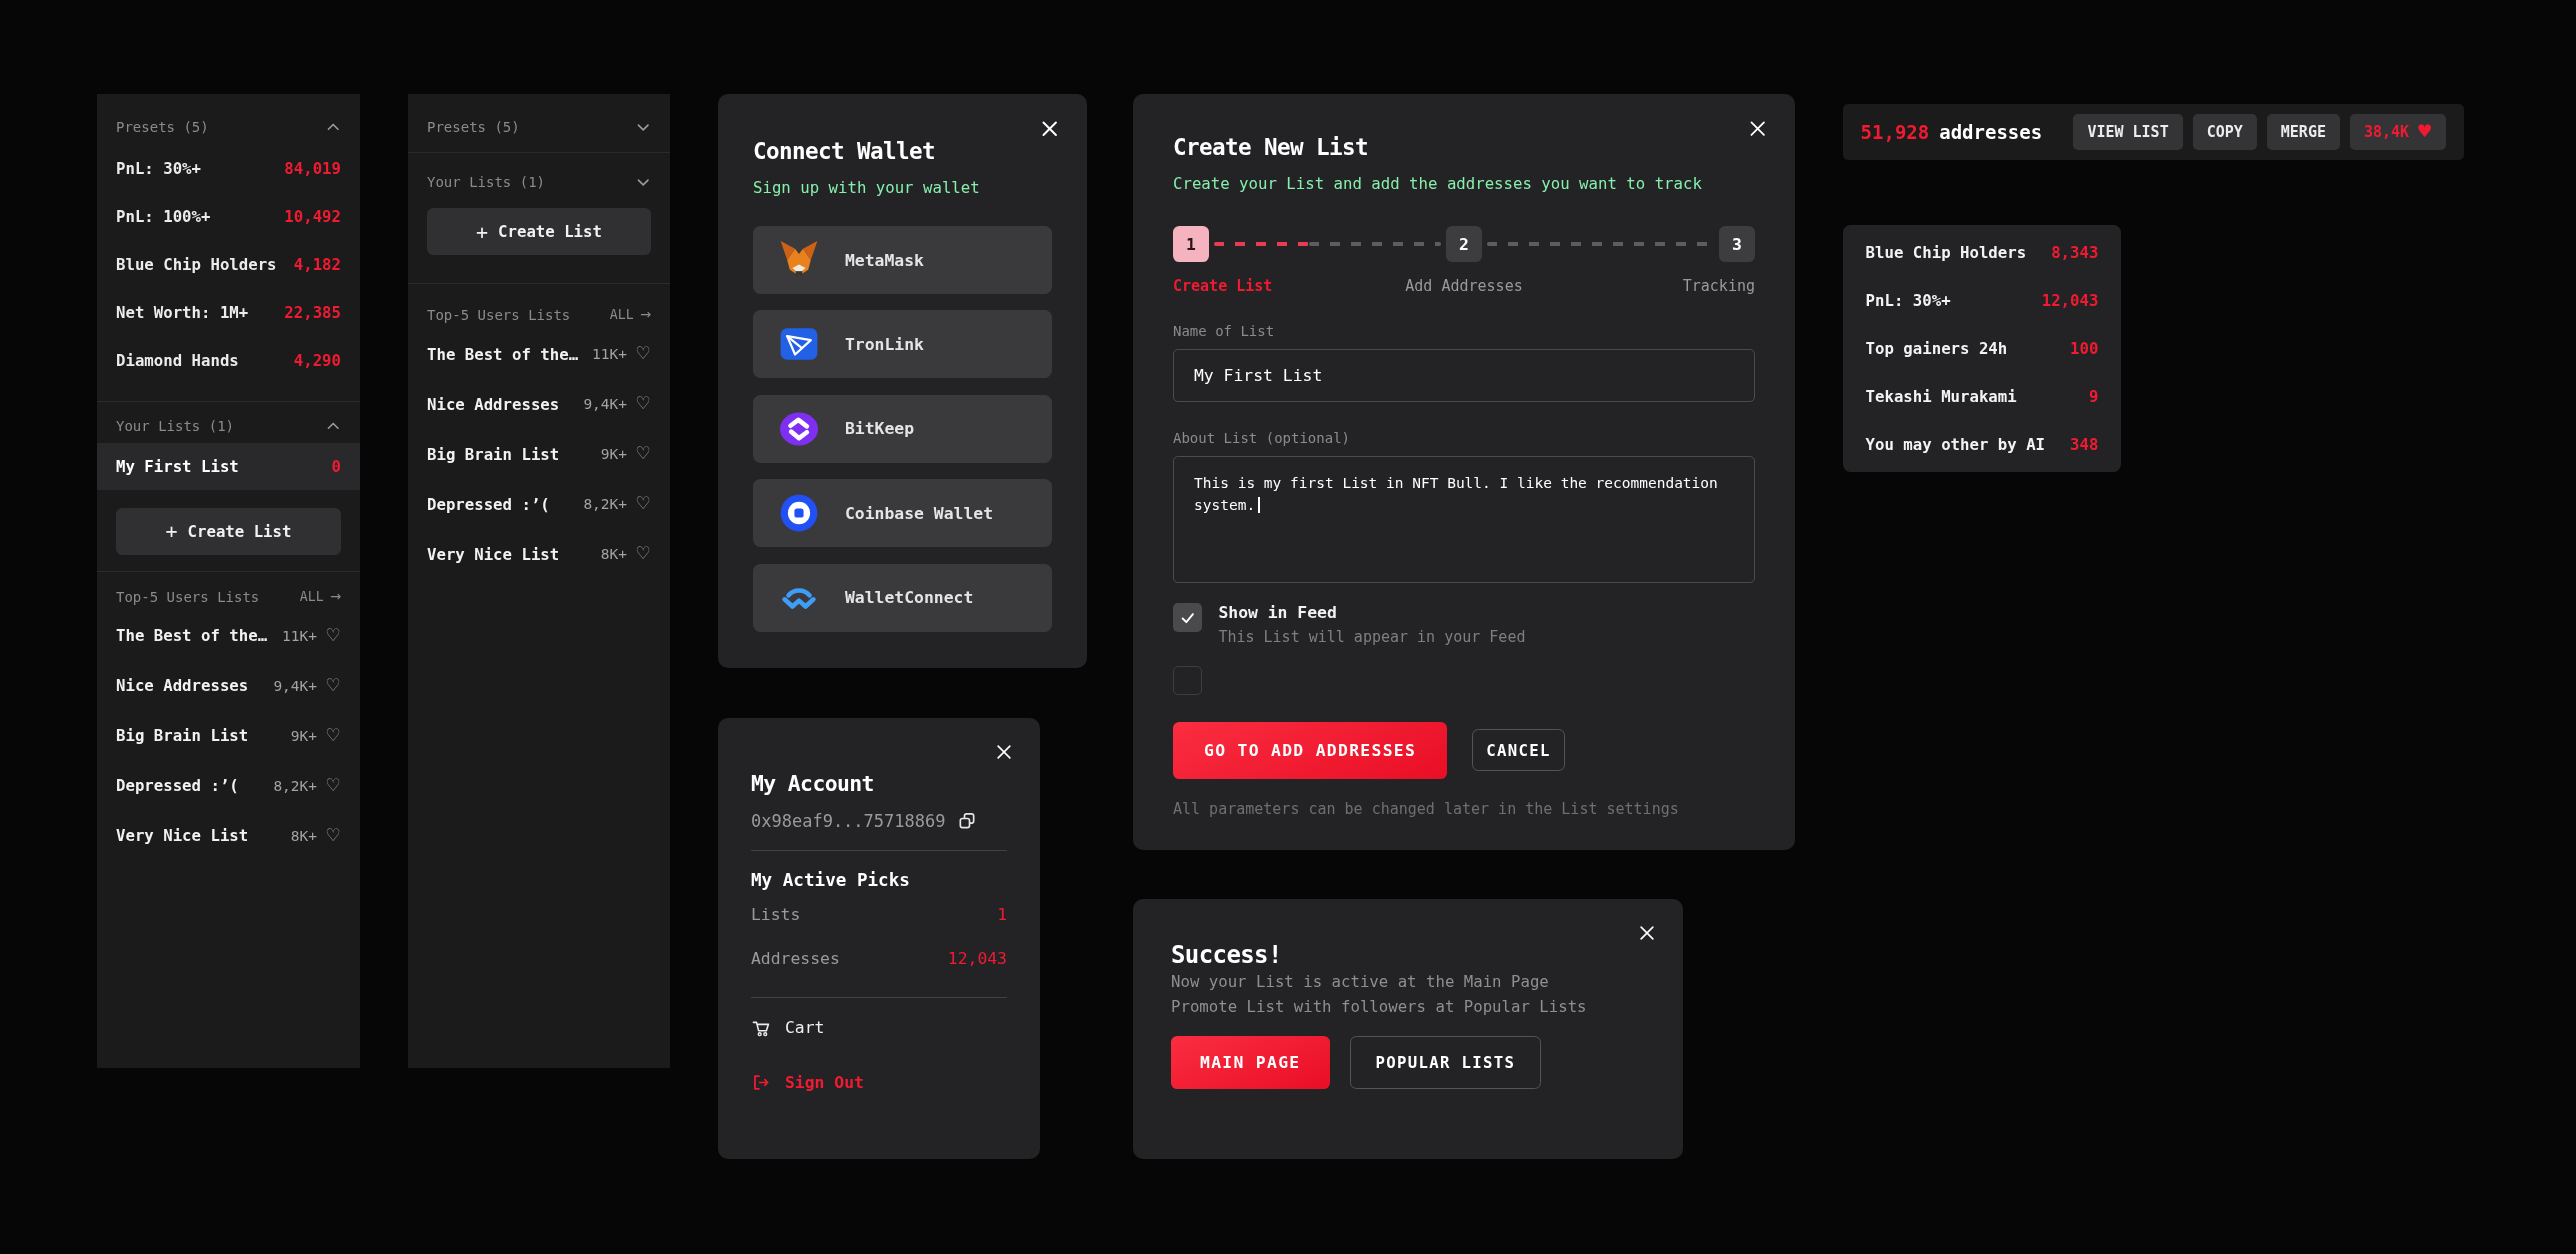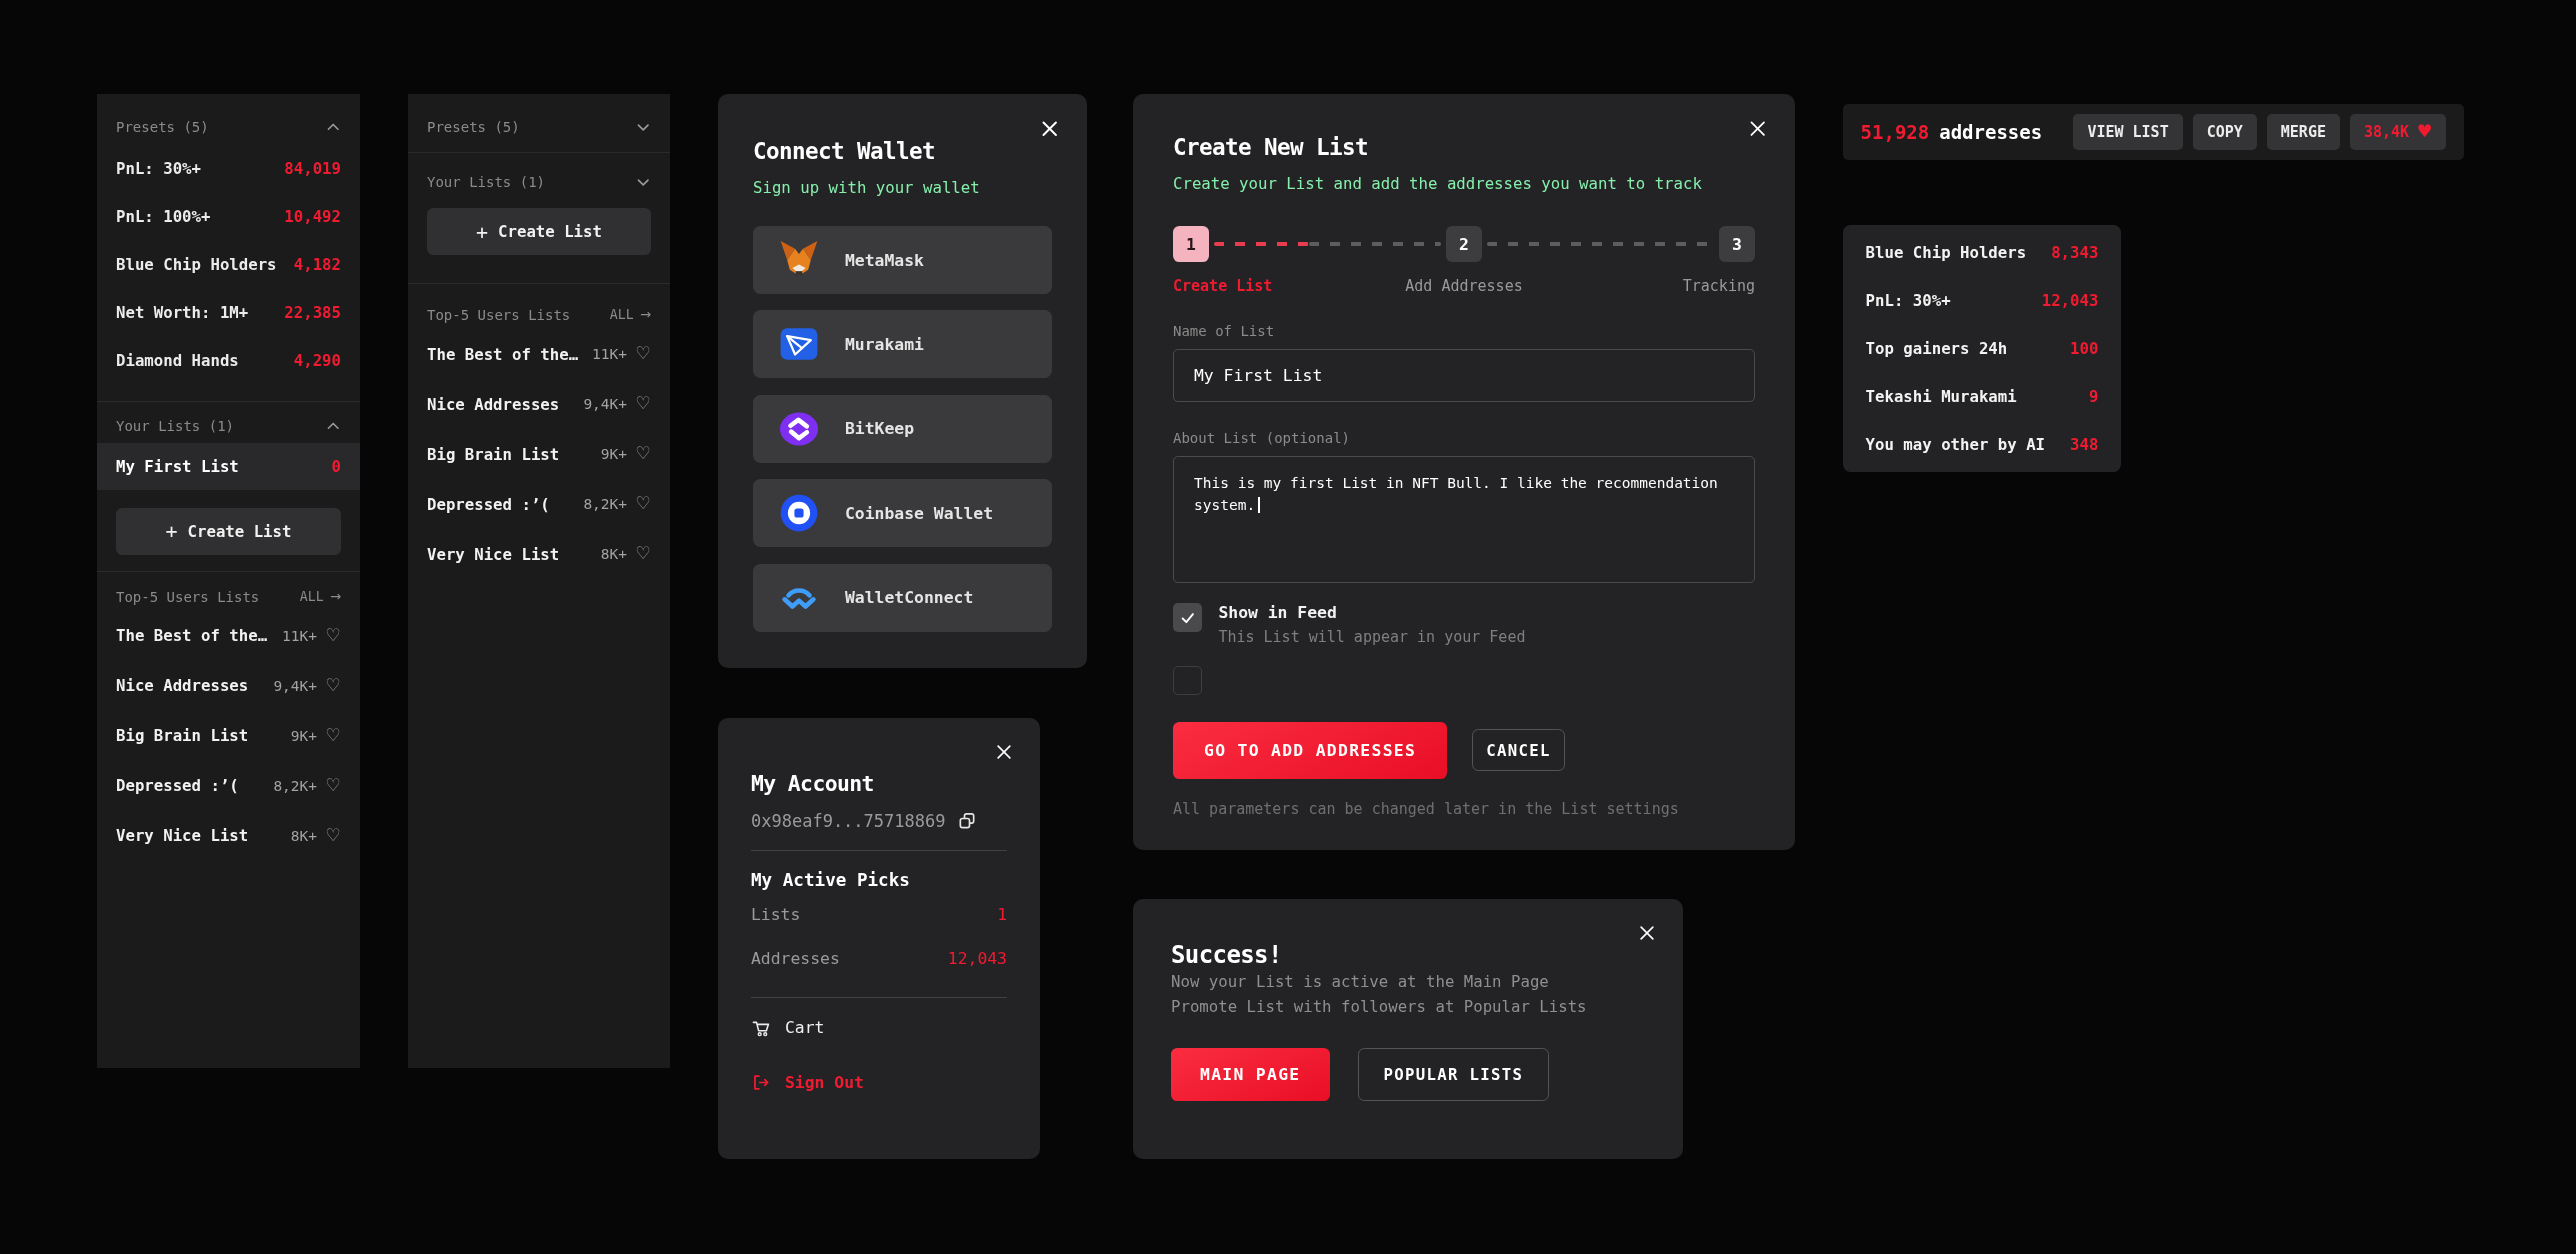--- a/index.html
+++ b/index.html
@@ -78,21 +78,21 @@
   .opt-desc { font-size: 15px; color: #7f7f7f; margin-top: 6.3px; }
   .cta-row { display: flex; gap: 25px; margin-top: 26.4px; align-items: center; }
   .btn-red { height: 57px; padding: 0 31px; background: linear-gradient(155deg, #fb2d40, #e90e25); border: none; border-radius: 6.3px; color: #fff; font-size: 16.4px; font-weight: 700; letter-spacing: 1.3px; font-family: inherit; cursor: pointer; }
   .btn-ghost { height: 42px; padding: 0 13px; background: transparent; border: 1.3px solid #545456; border-radius: 6.3px; color: #fff; font-size: 15.7px; font-weight: 700; letter-spacing: 1.3px; font-family: inherit; cursor: pointer; }
   .footnote { margin-top: 21.4px; font-size: 15px; color: #6f6f6f; }
 
   .successm { left: 1133px; top: 899px; width: 550px; height: 260px; padding: 42px 38px 0; }
   .successm .modal-title { font-size: 24px; }
   .success-line { color: #8f8f8f; font-size: 15.7px; line-height: 1.62; }
   .success-line:first-of-type { margin-top: 16.4px; }
-  .successm .cta-row { margin-top: 28px; gap: 28px; }
+  .successm .cta-row { margin-top: 16px; gap: 20px; }
   .successm .btn-red { height: 53px; padding: 0 29px; }
   .successm .btn-ghost { height: 53px; padding: 0 25px; }
 
   
   .topbar { position: absolute; left: 1843px; top: 104px; width: 621px; height: 56px; background: #1b1b1c; border-radius: 5px; display: flex; align-items: center; padding: 0 17.6px; gap: 10px; }
   .addr-count { color: #f01b31; font-weight: 700; font-size: 19px; }
   .addr-word { color: #fff; font-weight: 700; font-size: 19px; margin-right: auto; }
   .tb-btn { height: 36px; background: #343436; border: none; border-radius: 5px; color: #ececec; font-weight: 700; font-size: 15px; padding: 0 14px; font-family: inherit; display: flex; align-items: center; gap: 7.5px; cursor: pointer; }
   .tb-btn.like { color: #f01b31; }
   .heart-f { color: #f01b31; font-size: 17.6px; line-height: 1; }
@@ -278,21 +278,21 @@
           <rect x="27" y="49" width="10" height="7" fill="#333"></rect>
       </svg>
       <span class="name">MetaMask</span>
     </div>
     <div class="wallet">
       <svg class="wicon" viewBox="0 0 64 64">
         <rect x="4" y="8" width="56" height="48" rx="10" fill="#2260e6"></rect>
         <path d="M14 20 L50 26 L26 48 Z" fill="none" stroke="#fff" stroke-width="3.4" stroke-linejoin="round"></path>
         <path d="M14 20 L35 37" fill="none" stroke="#fff" stroke-width="3.4" stroke-linecap="round"></path>
       </svg>
-      <span class="name">Murakami</span>
+      <span class="name">TronLink</span>
     </div>
     <div class="wallet">
       <svg class="wicon" viewBox="0 0 64 64">
         <ellipse cx="32" cy="32" rx="29" ry="25" fill="#7f2ff2"></ellipse>
         <polyline points="19,27 31,18 44,28" fill="none" stroke="#fff" stroke-width="7" stroke-linecap="round" stroke-linejoin="round"></polyline>
         <polyline points="44,37 32,46 20,36" fill="none" stroke="#fff" stroke-width="7" stroke-linecap="round" stroke-linejoin="round"></polyline>
       </svg>
       <span class="name">BitKeep</span>
     </div>
     <div class="wallet">

